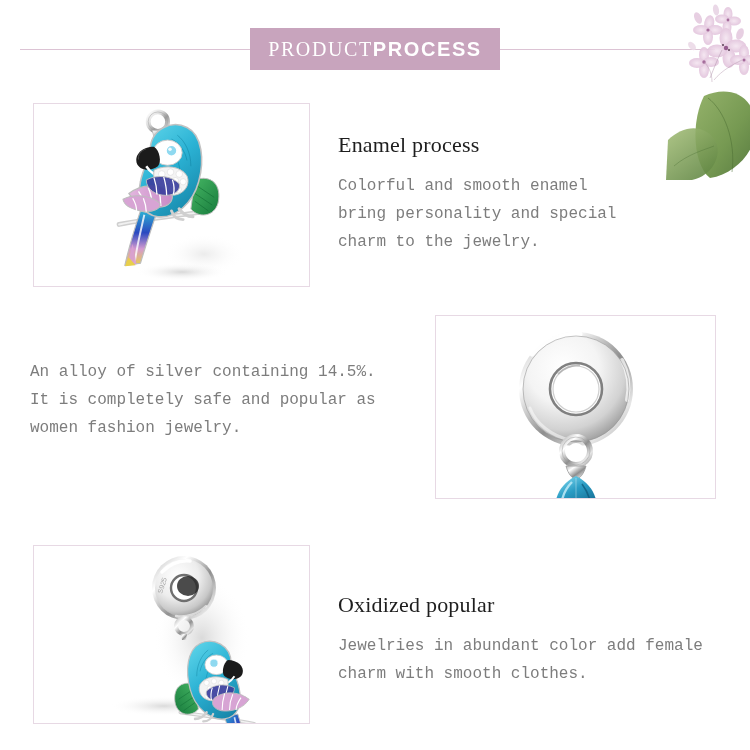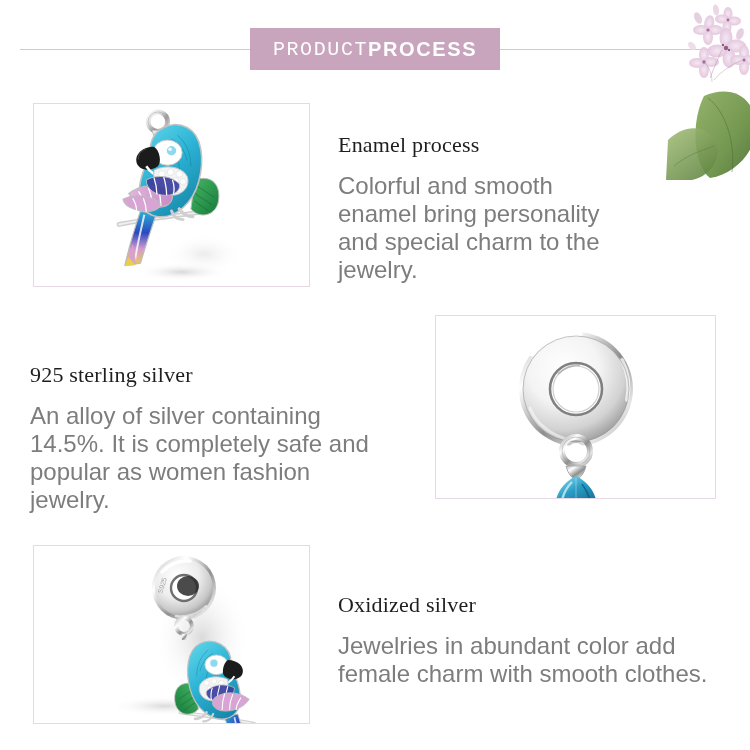--- a/index.html
+++ b/index.html
@@ -37,21 +37,21 @@
     top: 28px;
     width: 250px;
     height: 42px;
     background: #c8a4bd;
     display: flex;
     align-items: center;
     justify-content: center;
     letter-spacing: 1.6px;
   }
   .header-banner .t-light {
-    font-family: Liberation Mono, monospace;
+    font-family: Liberation Serif, serif;
     font-weight: 300;
     font-size: 20px;
     color: #ffffff;
   }
   .header-banner .t-bold {
     font-family: "Liberation Sans", sans-serif;
     font-weight: bold;
     font-size: 20px;
     color: #ffffff;
   }
@@ -88,22 +88,22 @@
   .t-heading {
     font-family: "Liberation Serif", serif;
     font-size: 22px;
     line-height: 34px;
     color: #1e1e1e;
     font-weight: normal;
     margin: 0 0 10px 0;
     letter-spacing: 0.2px;
   }
   .t-body {
-    font-family: Liberation Sans, sans-serif;
-    font-size: 24px;
+    font-family: Liberation Mono, monospace;
+    font-size: 16px;
     line-height: 28px;
     color: #7d7d7d;
     margin: 0;
   }
 </style>
 </head>
 <body>
 
 <div class="header">
   <div class="header-rule"></div>
@@ -458,20 +458,19 @@
     </g>
   </svg>
 </div>
 
 <div class="textblock" id="text-1">
   <h2 class="t-heading">Enamel process</h2>
   <p class="t-body">Colorful and smooth enamel bring personality and special charm to the jewelry.</p>
 </div>
 
 <div class="textblock" id="text-2">
-  <h2 class="t-heading">925 sterling silver</h2>
   <p class="t-body">An alloy of silver containing 14.5%. It is completely safe and popular as women fashion jewelry.</p>
 </div>
 
 <div class="textblock" id="text-3">
-  <h2 class="t-heading">Oxidized silver</h2>
+  <h2 class="t-heading">Oxidized popular</h2>
   <p class="t-body">Jewelries in abundant color add female charm with smooth clothes.</p>
 </div>
 
 </body></html>

